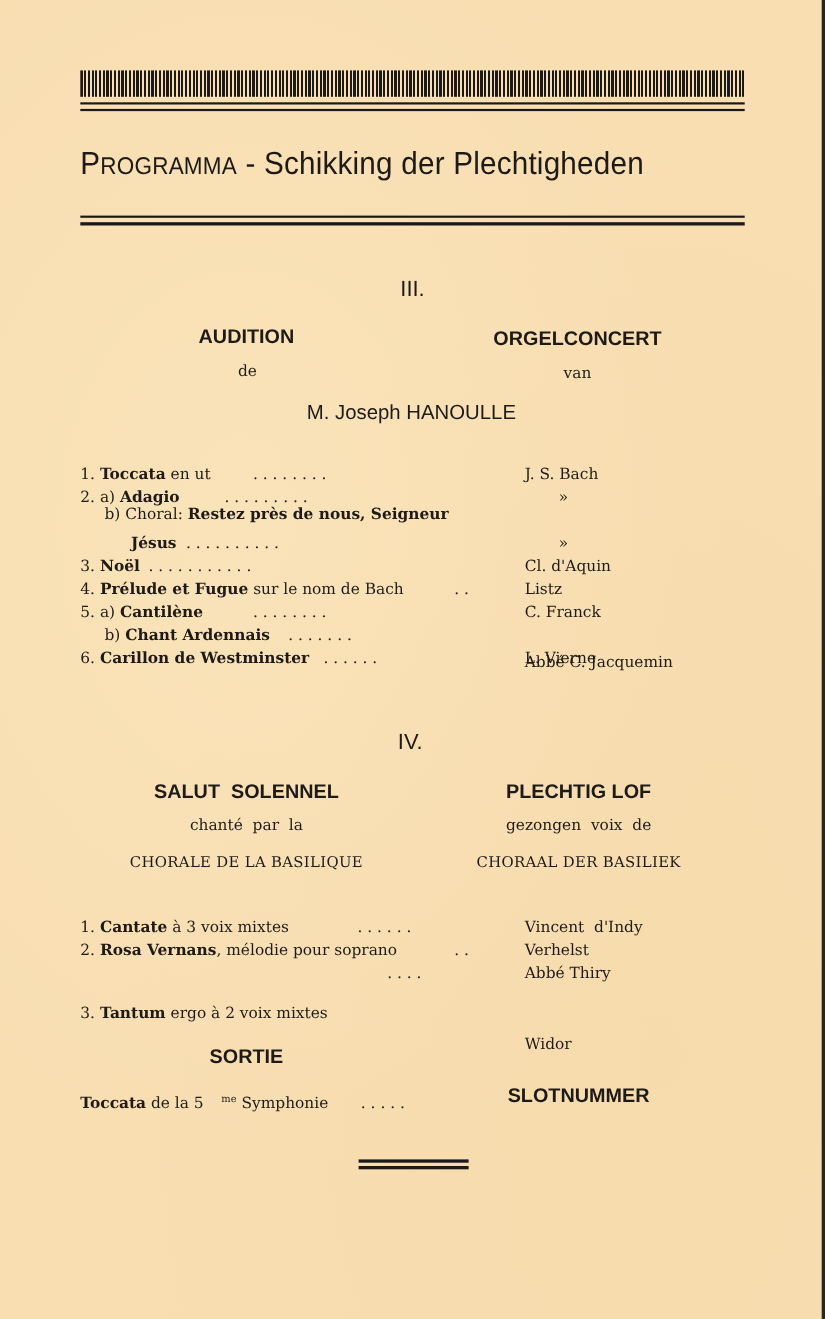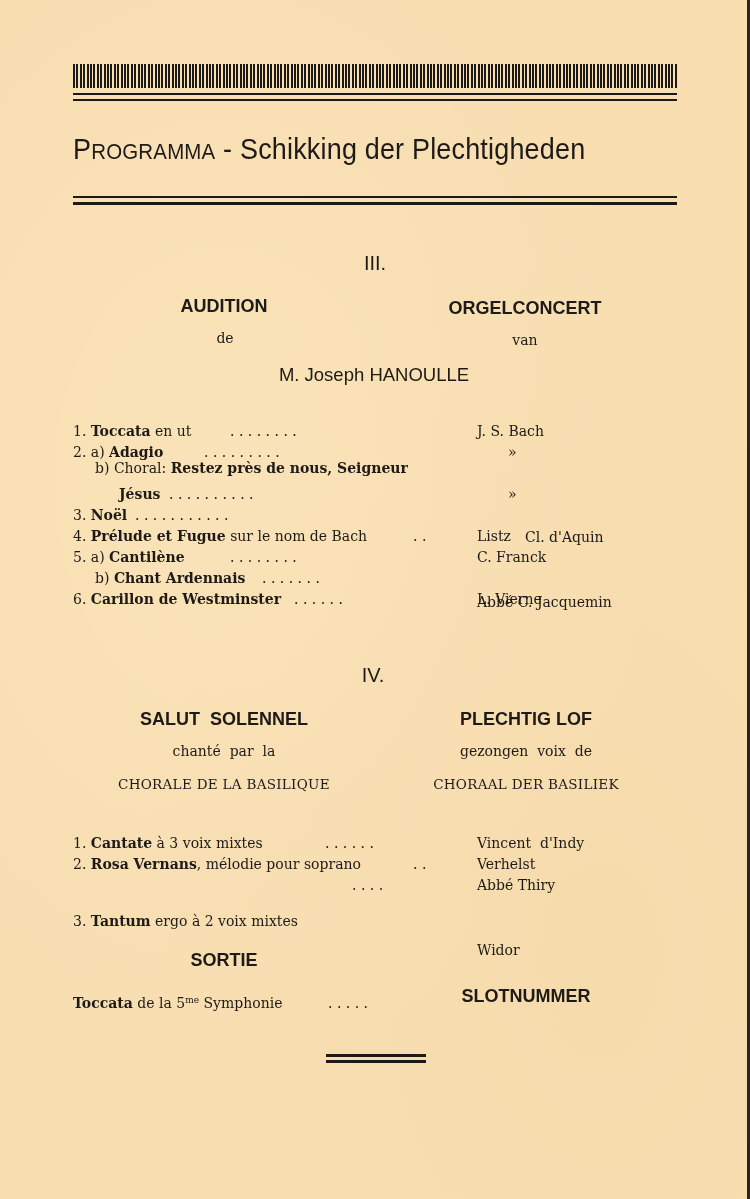--- a/index.html
+++ b/index.html
@@ -45,21 +45,21 @@
   .section-num { font-family: "Liberation Sans", sans-serif; font-size: 20px; }
   .heading { font-family: "Liberation Sans", sans-serif; font-weight: bold; font-size: 18px; transform: scaleX(0.95); transform-origin: center; }
   .sub { font-family: "DejaVu Serif", serif; font-size: 14px; }
   .caps { font-family: "DejaVu Serif", serif; font-size: 13.5px; letter-spacing: 0.3px; }
   .performer { font-family: "Liberation Sans", sans-serif; font-size: 18.5px; }
 
   .item { position: absolute; left: 73px; font-size: 14px; font-family: "DejaVu Serif", serif; white-space: nowrap; }
   .item b { font-weight: bold; }
   .composer { position: absolute; left: 477px; font-size: 14px; font-family: "DejaVu Serif", serif; white-space: nowrap; }
   .dots { position: absolute; font-size: 14px; font-family: "DejaVu Serif", serif; white-space: nowrap; letter-spacing: 0; }
-  .sup { font-size: 9px; vertical-align: 5px; }
+  .sup { font-size: 9px; vertical-align: 5px; margin-left: 16px; }
   .center { transform: translateX(-50%); }
 </style>
 </head>
 <body>
 
 <div class="page">
   <div class="right-edge"></div>
 
   <div class="hatch"></div>
   <div class="rule r1"></div>
@@ -98,21 +98,21 @@
   <div class="item" style="top:486px; left:119px;">
     <b>Jésus</b>
   </div>
   <div class="dots" style="left:169px; top:486px;">. . . . . . . . . .</div>
   <div class="composer" style="top:486px; left:508px;">»</div>
 
   <div class="item" style="top:507px;">
     <span>3.</span> <b>Noël</b>
   </div>
   <div class="dots" style="left:135px; top:507px;">. . . . . . . . . . .</div>
-  <div class="composer" style="top:529px;margin-left:48px;">Cl. d'Aquin</div>
+  <div class="composer" style="top:507px;">Cl. d'Aquin</div>
 
   <div class="item" style="top:528px;">
     <span>4.</span> <b>Prélude et Fugue</b><span> sur le nom de Bach</span>
   </div>
   <div class="dots" style="left:413px; top:528px;">. .</div>
   <div class="composer" style="top:528px;">Listz</div>
 
   <div class="item" style="top:549px;">
     <span>5. a)</span> <b>Cantilène</b>
   </div>

